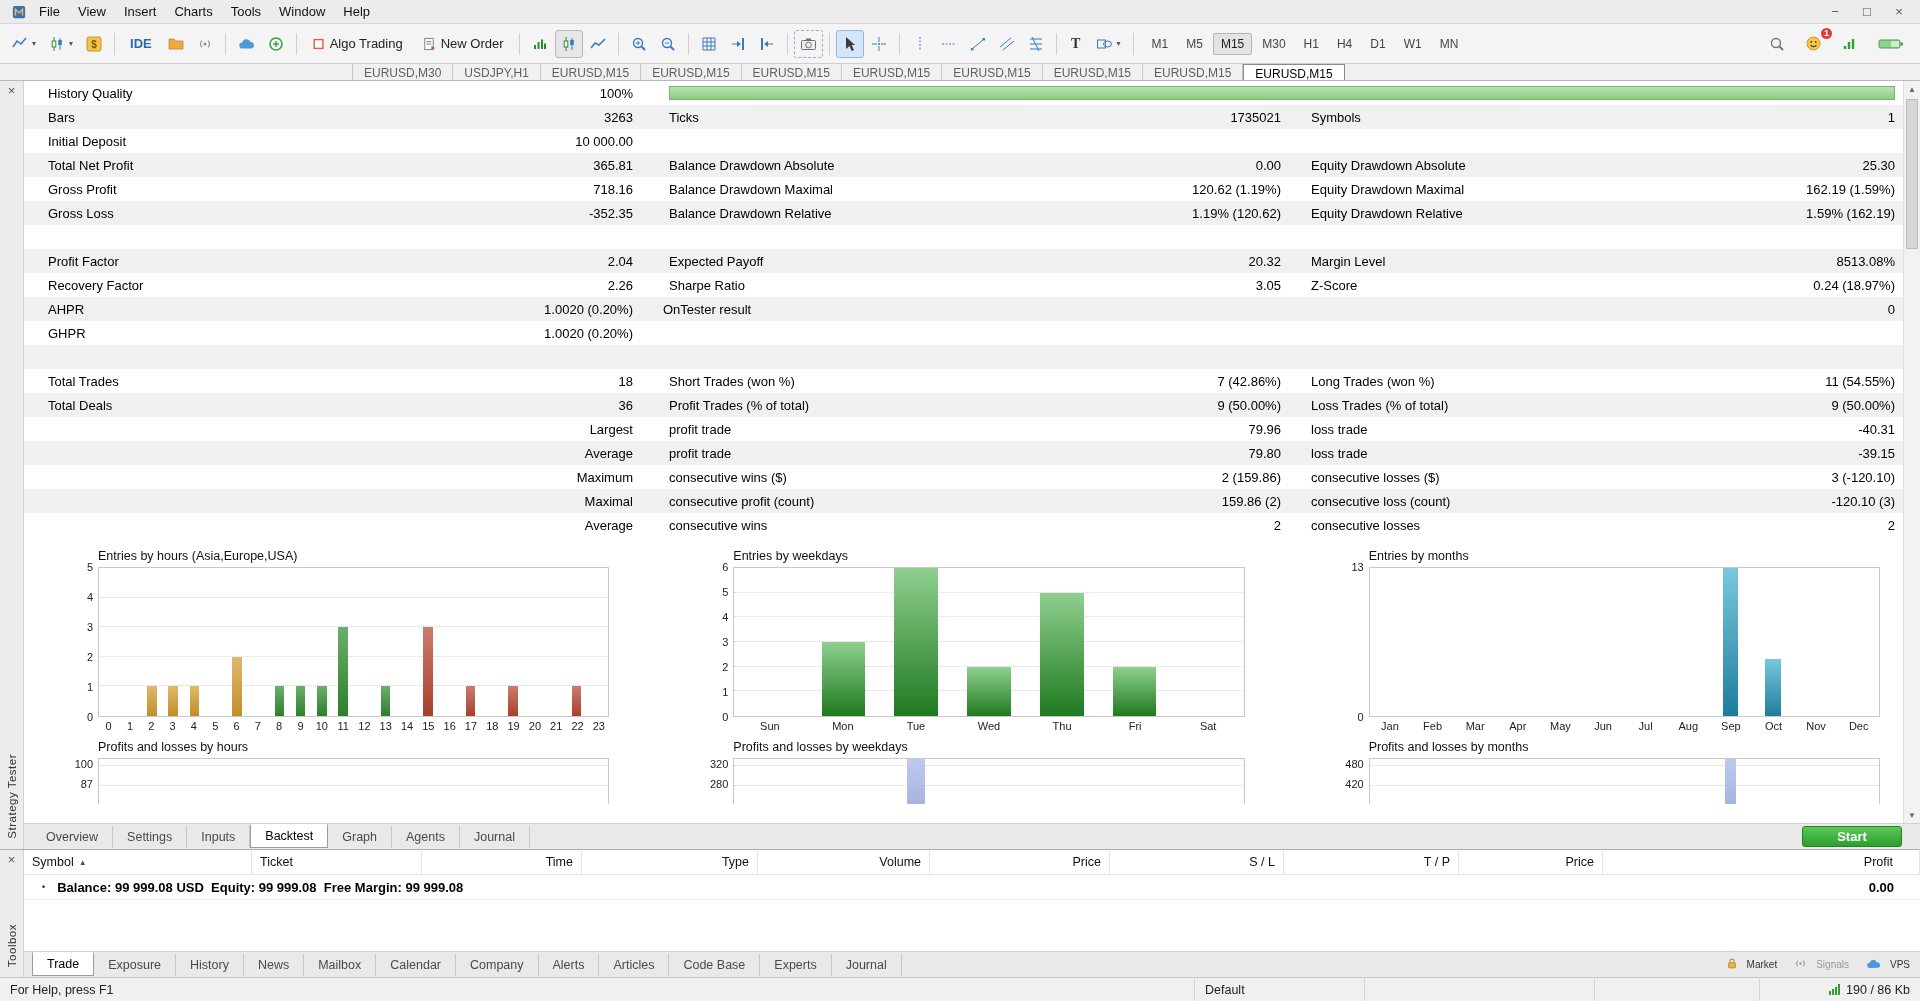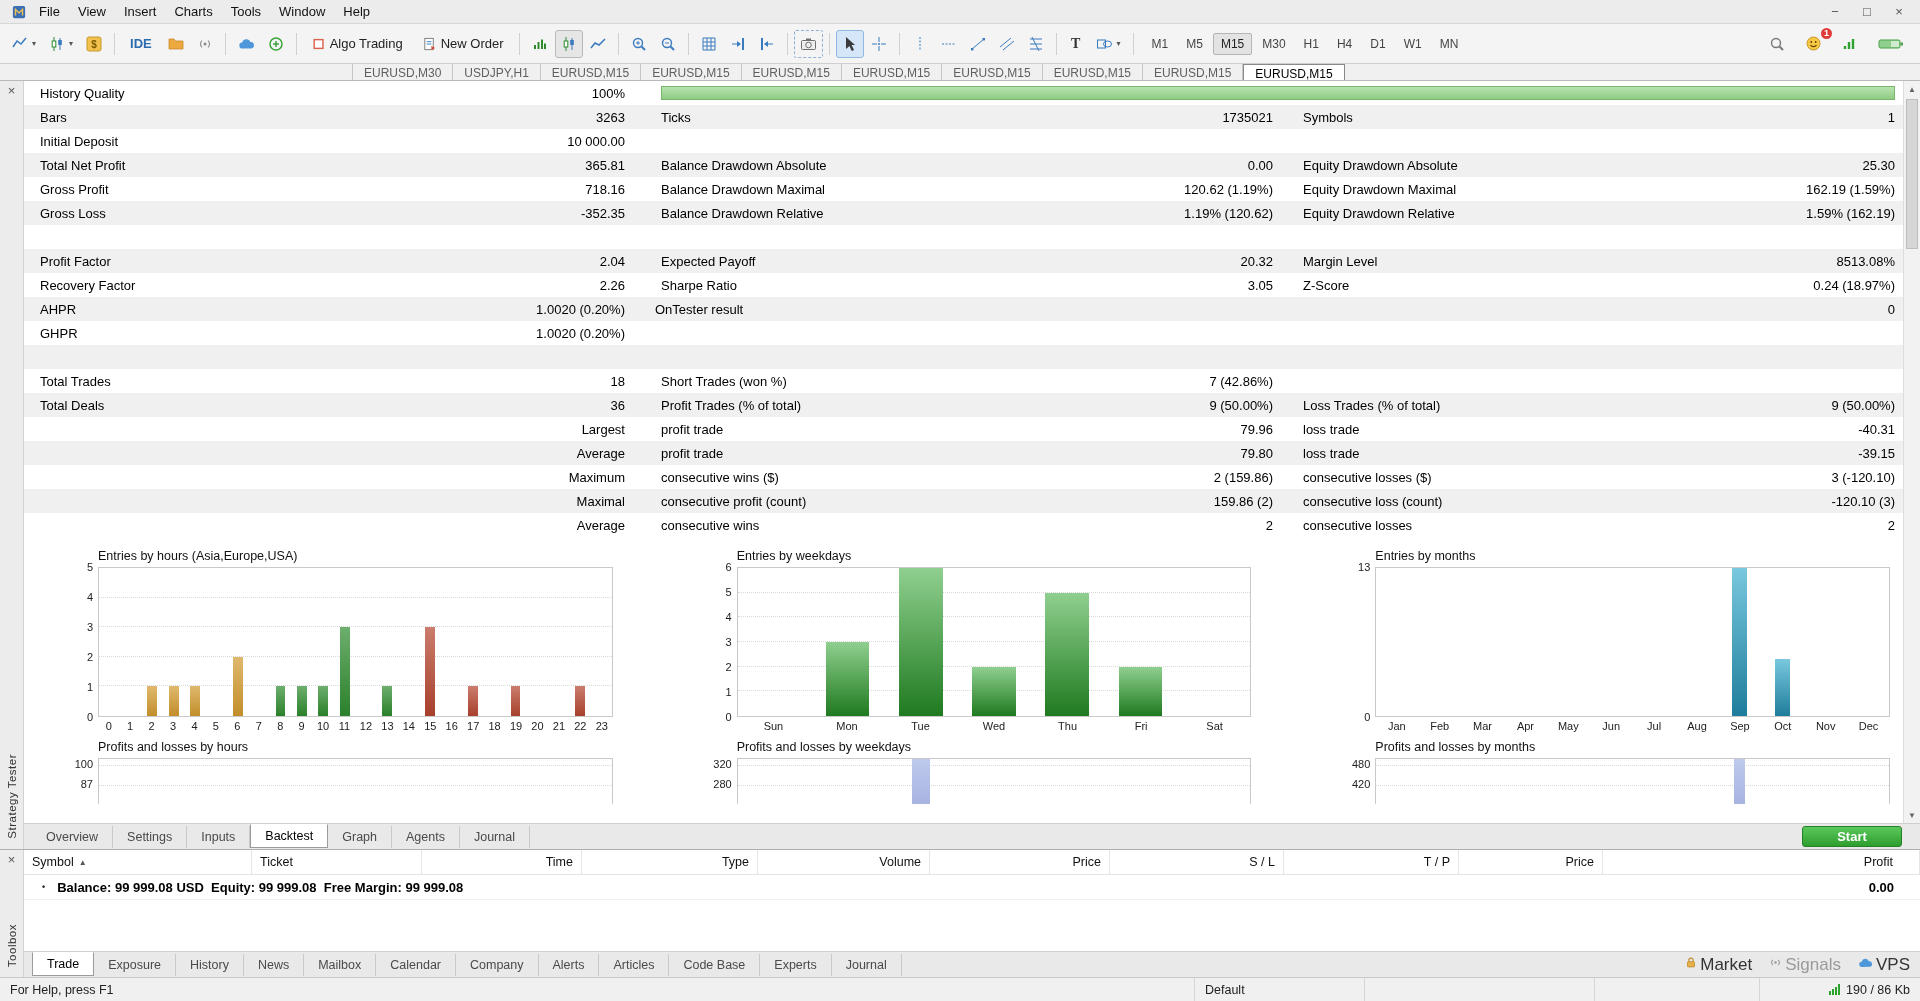--- a/index.html
+++ b/index.html
@@ -41,32 +41,32 @@
   .panel-row{display:flex;min-height:0}
   .tester-row{flex:1}
   .toolbox-row{height:128px;flex:none;border-top:1px solid #b0b0b0}
   .side-strip{width:24px;background:#ececec;border-right:1px solid #d2d2d2;display:flex;flex-direction:column;align-items:center;padding:3px 0 10px 0;flex:none}
   .strip-close{color:#555;font-size:13px;line-height:13px}
   .strip-label{writing-mode:vertical-rl;transform:rotate(180deg);color:#333;font-size:11.5px;margin-top:auto;letter-spacing:.5px}
 
   
   .tester{flex:1;background:#fff;display:flex;flex-direction:column;min-width:0;position:relative}
   .stats{flex:none}
-  .stat-row{height:24px;display:flex;align-items:center;padding-left:16px}
+  .stat-row{height:24px;display:flex;align-items:center;padding-left:24px}
   .stat-row.alt{background:#f0f0f0}
   .sg{display:flex;justify-content:space-between;align-items:center}
   .sg1{width:585px}
   .sg2{width:612px;margin-left:36px}
   .sg3{flex:1;margin-left:30px;margin-right:25px}
   .stat-label,.stat-value{white-space:nowrap}
   .progress-wrap{flex:1;margin-left:36px;margin-right:25px;display:flex;align-items:center}
   .progress-bar{height:14px;width:100%;background:linear-gradient(#b9e2b0,#8fcc83);border:1px solid #77b56b}
 
   
-  .charts{flex:1;overflow:hidden;padding:12px 30px 0 40px}
+  .charts{flex:1;overflow:hidden;padding:12px 40px 0 40px}
   .chart-grid{display:flex;gap:90px}
   .chart-grid.partial-row{margin-top:8px}
   .chart{flex:1;min-width:0}
   .chart-title{font-size:12.5px;color:#111;margin:0 0 4px 34px;white-space:nowrap}
   .chart-body{display:flex}
   .yaxis{position:relative;width:34px;flex:none}
   .ytick{position:absolute;right:5px;font-size:11px;color:#222}
   .plot{flex:1;position:relative;height:150px;border:1px solid #c9c9c9;background:#fff;overflow:hidden}
   .plot.partial{height:46px;border-bottom:none}
   .gridline{position:absolute;left:0;right:0;height:0;border-top:1px dotted #d9d9d9}
@@ -92,21 +92,21 @@
   .tbx-header{height:25px;display:flex;align-items:center;border-bottom:1px solid #e3e3e3;flex:none}
   .tbx-col{height:100%;display:flex;align-items:center;padding:0 8px;border-right:1px solid #e6e6e6;font-size:12.5px;color:#111;white-space:nowrap}
   .tbx-col.right{justify-content:flex-end}
   .sort-arrow{font-size:8px;color:#555;margin-left:5px}
   .tbx-balance{height:25px;display:flex;align-items:center;font-weight:bold;padding-left:18px;border-bottom:1px solid #f0f0f0;flex:none}
   .tbx-bullet{font-size:9px;margin-right:12px;color:#222}
   .balance-text{white-space:pre}
   .balance-profit{margin-left:auto;padding-right:26px}
   .tbx-filler{flex:1}
   .tbx-right{margin-left:auto;display:flex;align-items:center;gap:16px;padding-right:10px}
-  .tbx-link{display:flex;align-items:center;gap:2px;font-size:17px;color:#333}
+  .tbx-link{display:flex;align-items:center;gap:8px;font-size:10px;color:#333}
   .tbx-link.dim{color:#9a9a9a}
 
   
   .statusbar{height:24px;background:#f0f0f0;border-top:1px solid #c9c9c9;display:flex;align-items:stretch;flex:none}
   .sb-cell{display:flex;align-items:center;padding:0 10px;border-right:1px solid #d6d6d6;font-size:12.5px;color:#222;white-space:nowrap}
   .sb-help{flex:1}
   .sb-profile{width:170px}
   .sb-e1{width:230px}
   .sb-e2{width:165px}
   .sb-traffic{width:160px;justify-content:flex-end;gap:6px;border-right:none}
@@ -514,20 +514,24 @@
           </div>
           <div class="stat-row alt"></div>
           <div class="stat-row">
             <div class="sg sg1">
               <span class="stat-label">Total Trades</span>
               <span class="stat-value">18</span>
             </div>
             <div class="sg sg2">
               <span class="stat-label">Short Trades (won %)</span>
               <span class="stat-value">7 (42.86%)</span>
+            </div>
+            <div class="sg sg3">
+              <span class="stat-label">Long Trades (won %)</span>
+              <span class="stat-value">11 (54.55%)</span>
             </div>
           </div>
           <div class="stat-row alt">
             <div class="sg sg1">
               <span class="stat-label">Total Deals</span>
               <span class="stat-value">36</span>
             </div>
             <div class="sg sg2">
               <span class="stat-label">Profit Trades (% of total)</span>
               <span class="stat-value">9 (50.00%)</span>

